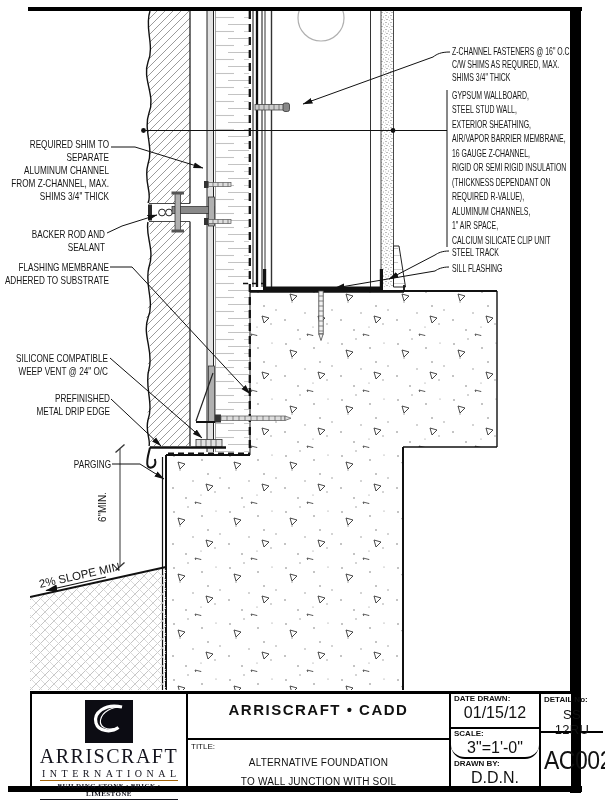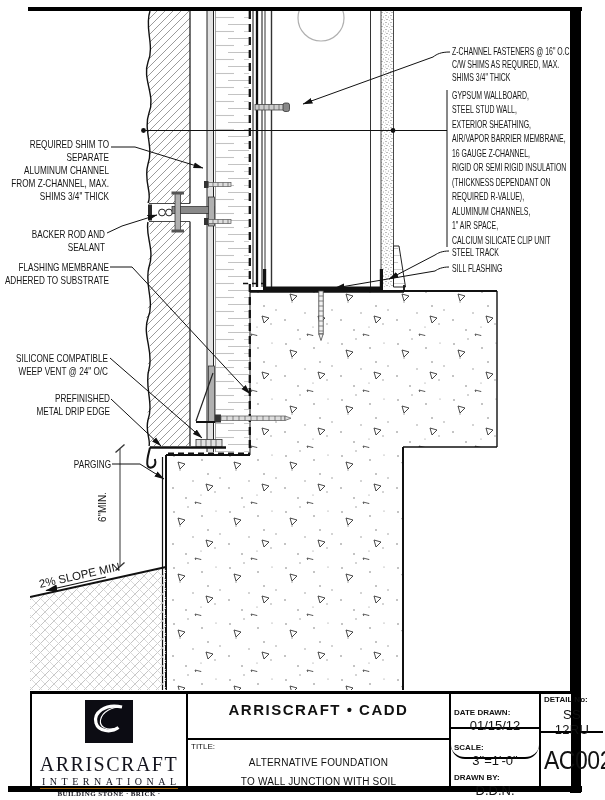--- a/index.html
+++ b/index.html
@@ -16,30 +16,30 @@
   .tb-cell{position:absolute;top:0;height:95px;}
   .tb-logo{left:0;width:156px;border-right:2px solid #000;text-align:center;}
   .tb-center{left:156px;width:261px;}
   .tb-mid{left:417px;width:90px;border-left:2px solid #000;}
   .tb-right{left:507px;width:64px;border-left:2px solid #000;}
   .tb-header{height:46px;border-bottom:2px solid #000;text-align:center;font-weight:bold;
              font-size:15px;letter-spacing:1.5px;padding-top:7px;}
   .tb-title-area{position:relative;height:62px;}
   .tb-label{position:absolute;left:3px;top:2px;font-size:8px;font-weight:normal;}
   .tb-title-lines{padding-top:13px;text-align:center;font-size:10px;line-height:19px;letter-spacing:0.2px;}
-  .tb-mid-cell{position:relative;border-bottom:2px solid #000;padding:14px 3px 0 3px;}
+  .tb-mid-cell{position:relative;border-bottom:2px solid #000;padding:0 3px 0 3px;}
   .tb-mid-cell.last{border-bottom:none;}
   .mid-label{font-size:8px;font-weight:bold;}
-  .mid-value{text-align:center;font-size:13px;margin-top:1px;}
+  .mid-value{text-align:center;font-size:16px;margin-top:1px;}
   .tb-detail{position:relative;height:39px;border-bottom:2px solid #000;padding:1px 3px 0 3px;}
   .detail-value{text-align:center;font-size:13px;margin-top:3px;letter-spacing:0.3px;}
   .tb-sheet{height:54px;text-align:center;padding-top:13px;}
   .sheet-no{display:inline-block;font-size:25px;letter-spacing:-0.5px;transform:scaleX(0.92);}
   .logo-square{margin:6px auto 2px auto;width:48px;height:43px;display:block;}
-  .logo-company{font-family:"Liberation Serif",serif;font-size:20px;letter-spacing:1.5px;color:#14141e;margin-top:10px;}
+  .logo-company{font-family:"Liberation Serif",serif;font-size:20px;letter-spacing:1.5px;color:#14141e;margin-top:2px;}
   .logo-intl{font-family:"Liberation Serif",serif;font-size:10px;letter-spacing:4.5px;color:#14141e;margin:0 10px;}
   .logo-tagline{font-family:"Liberation Serif",serif;font-size:7px;font-weight:bold;letter-spacing:0.4px;color:#14141e;
                 border-top:1px solid #a16207;border-bottom:1px solid #14141e;margin:1px 8px 0 8px;padding:1px 0;}
 </style>
 </head>
 <body>
 
 <div class="page">
 
   <svg width="605" height="800" viewBox="0 0 605 800">

